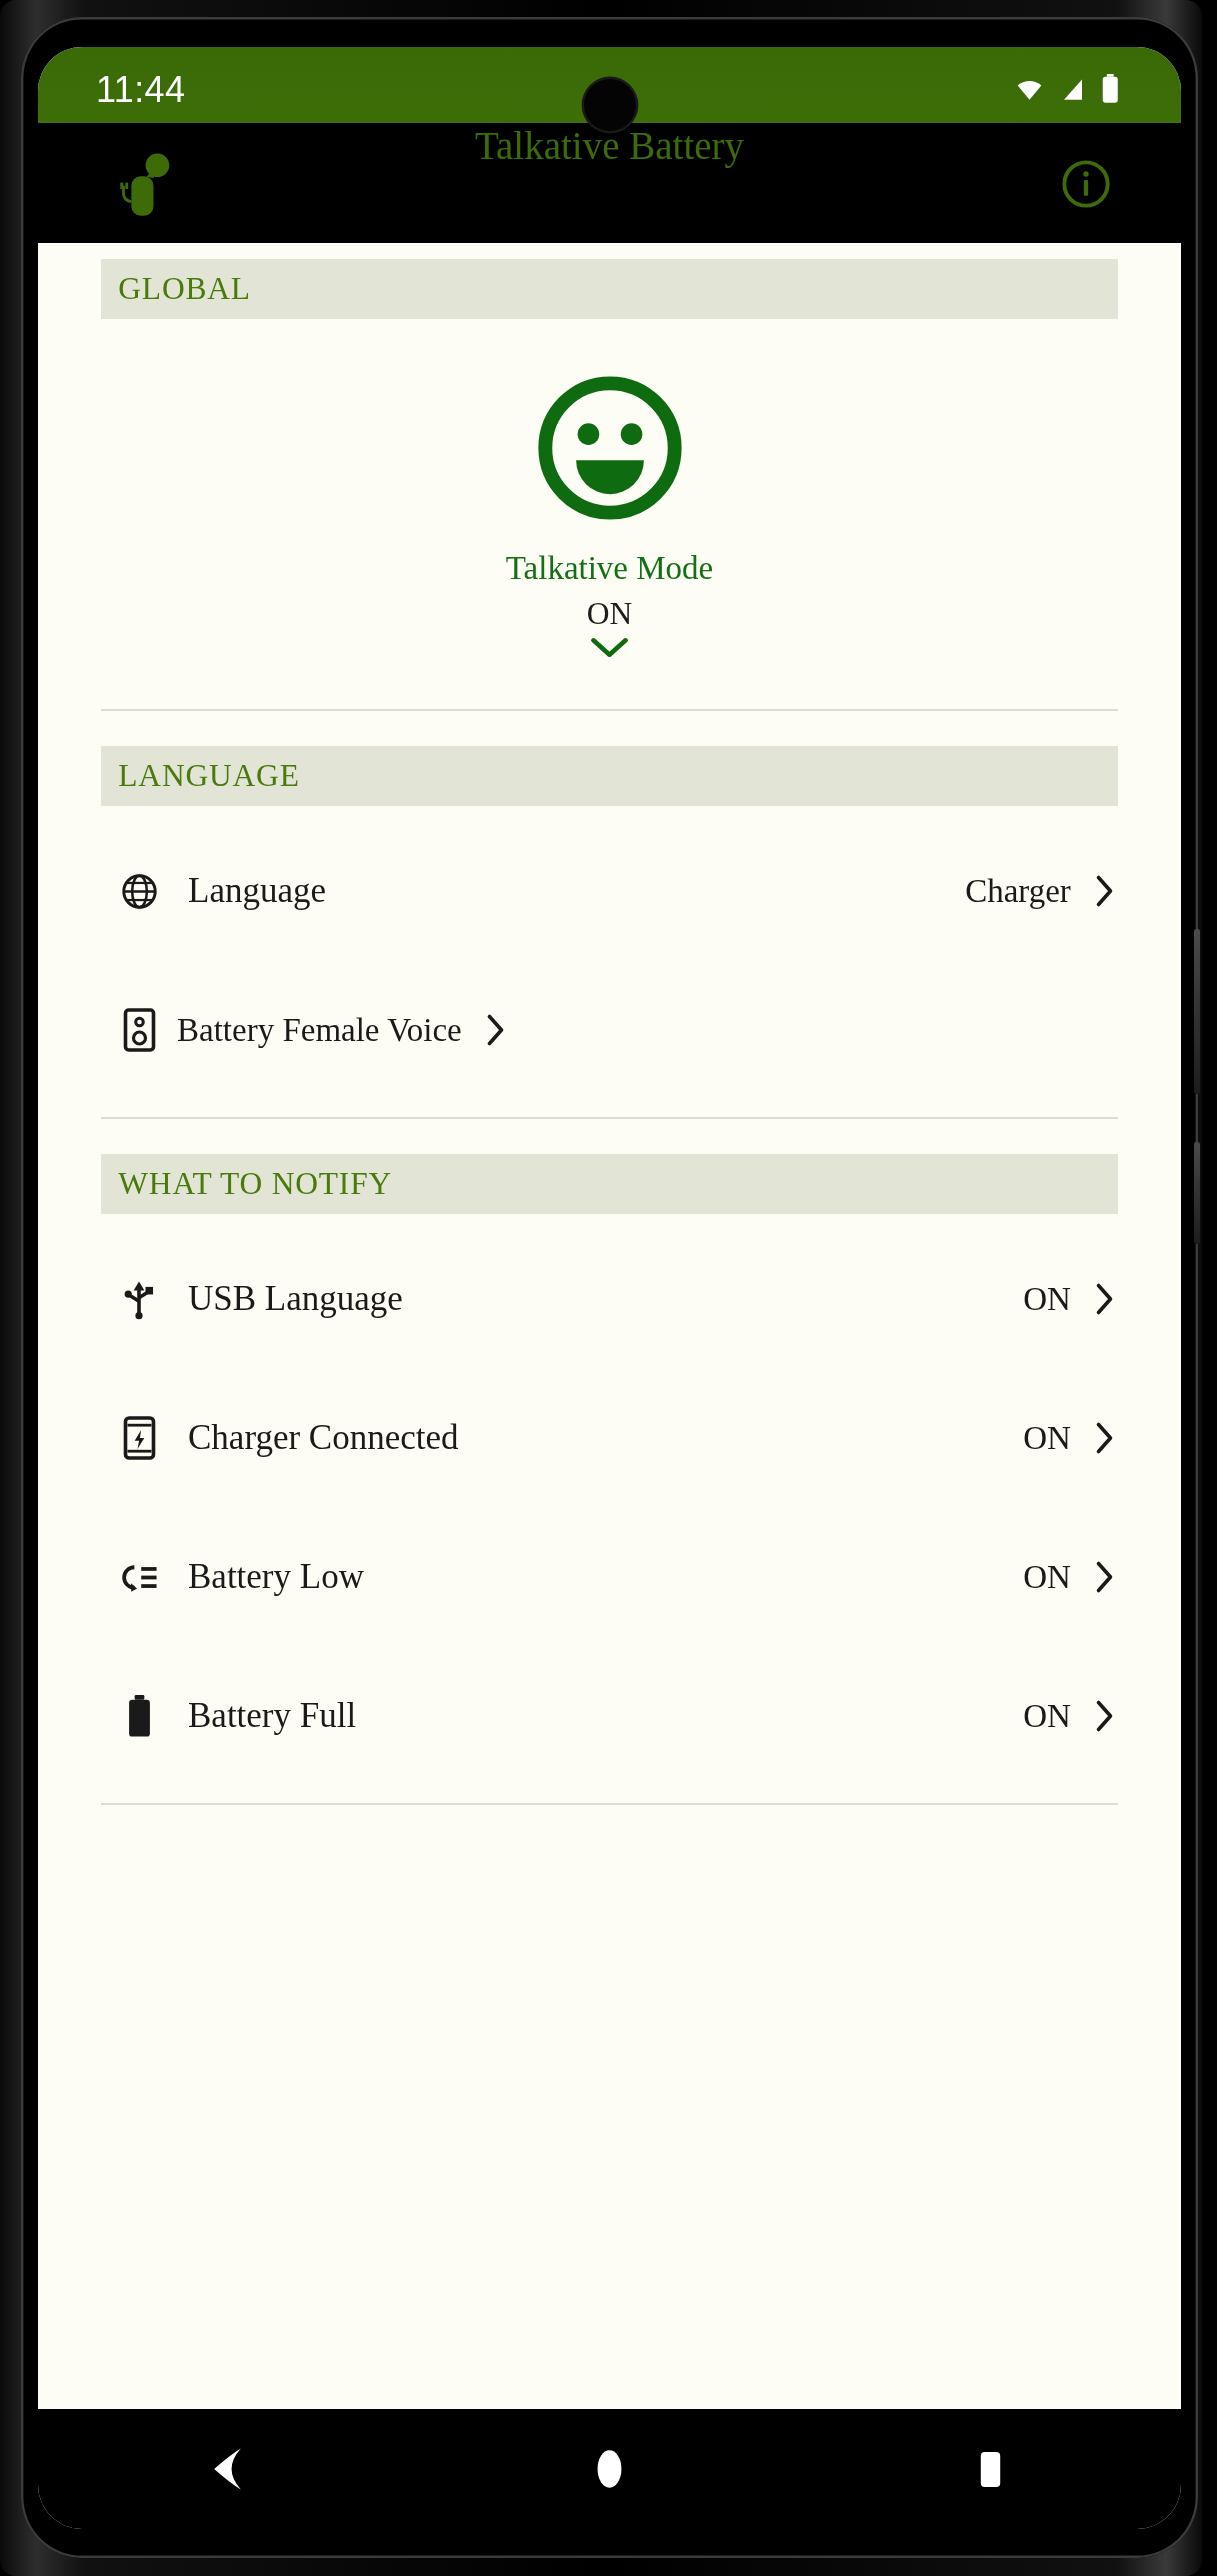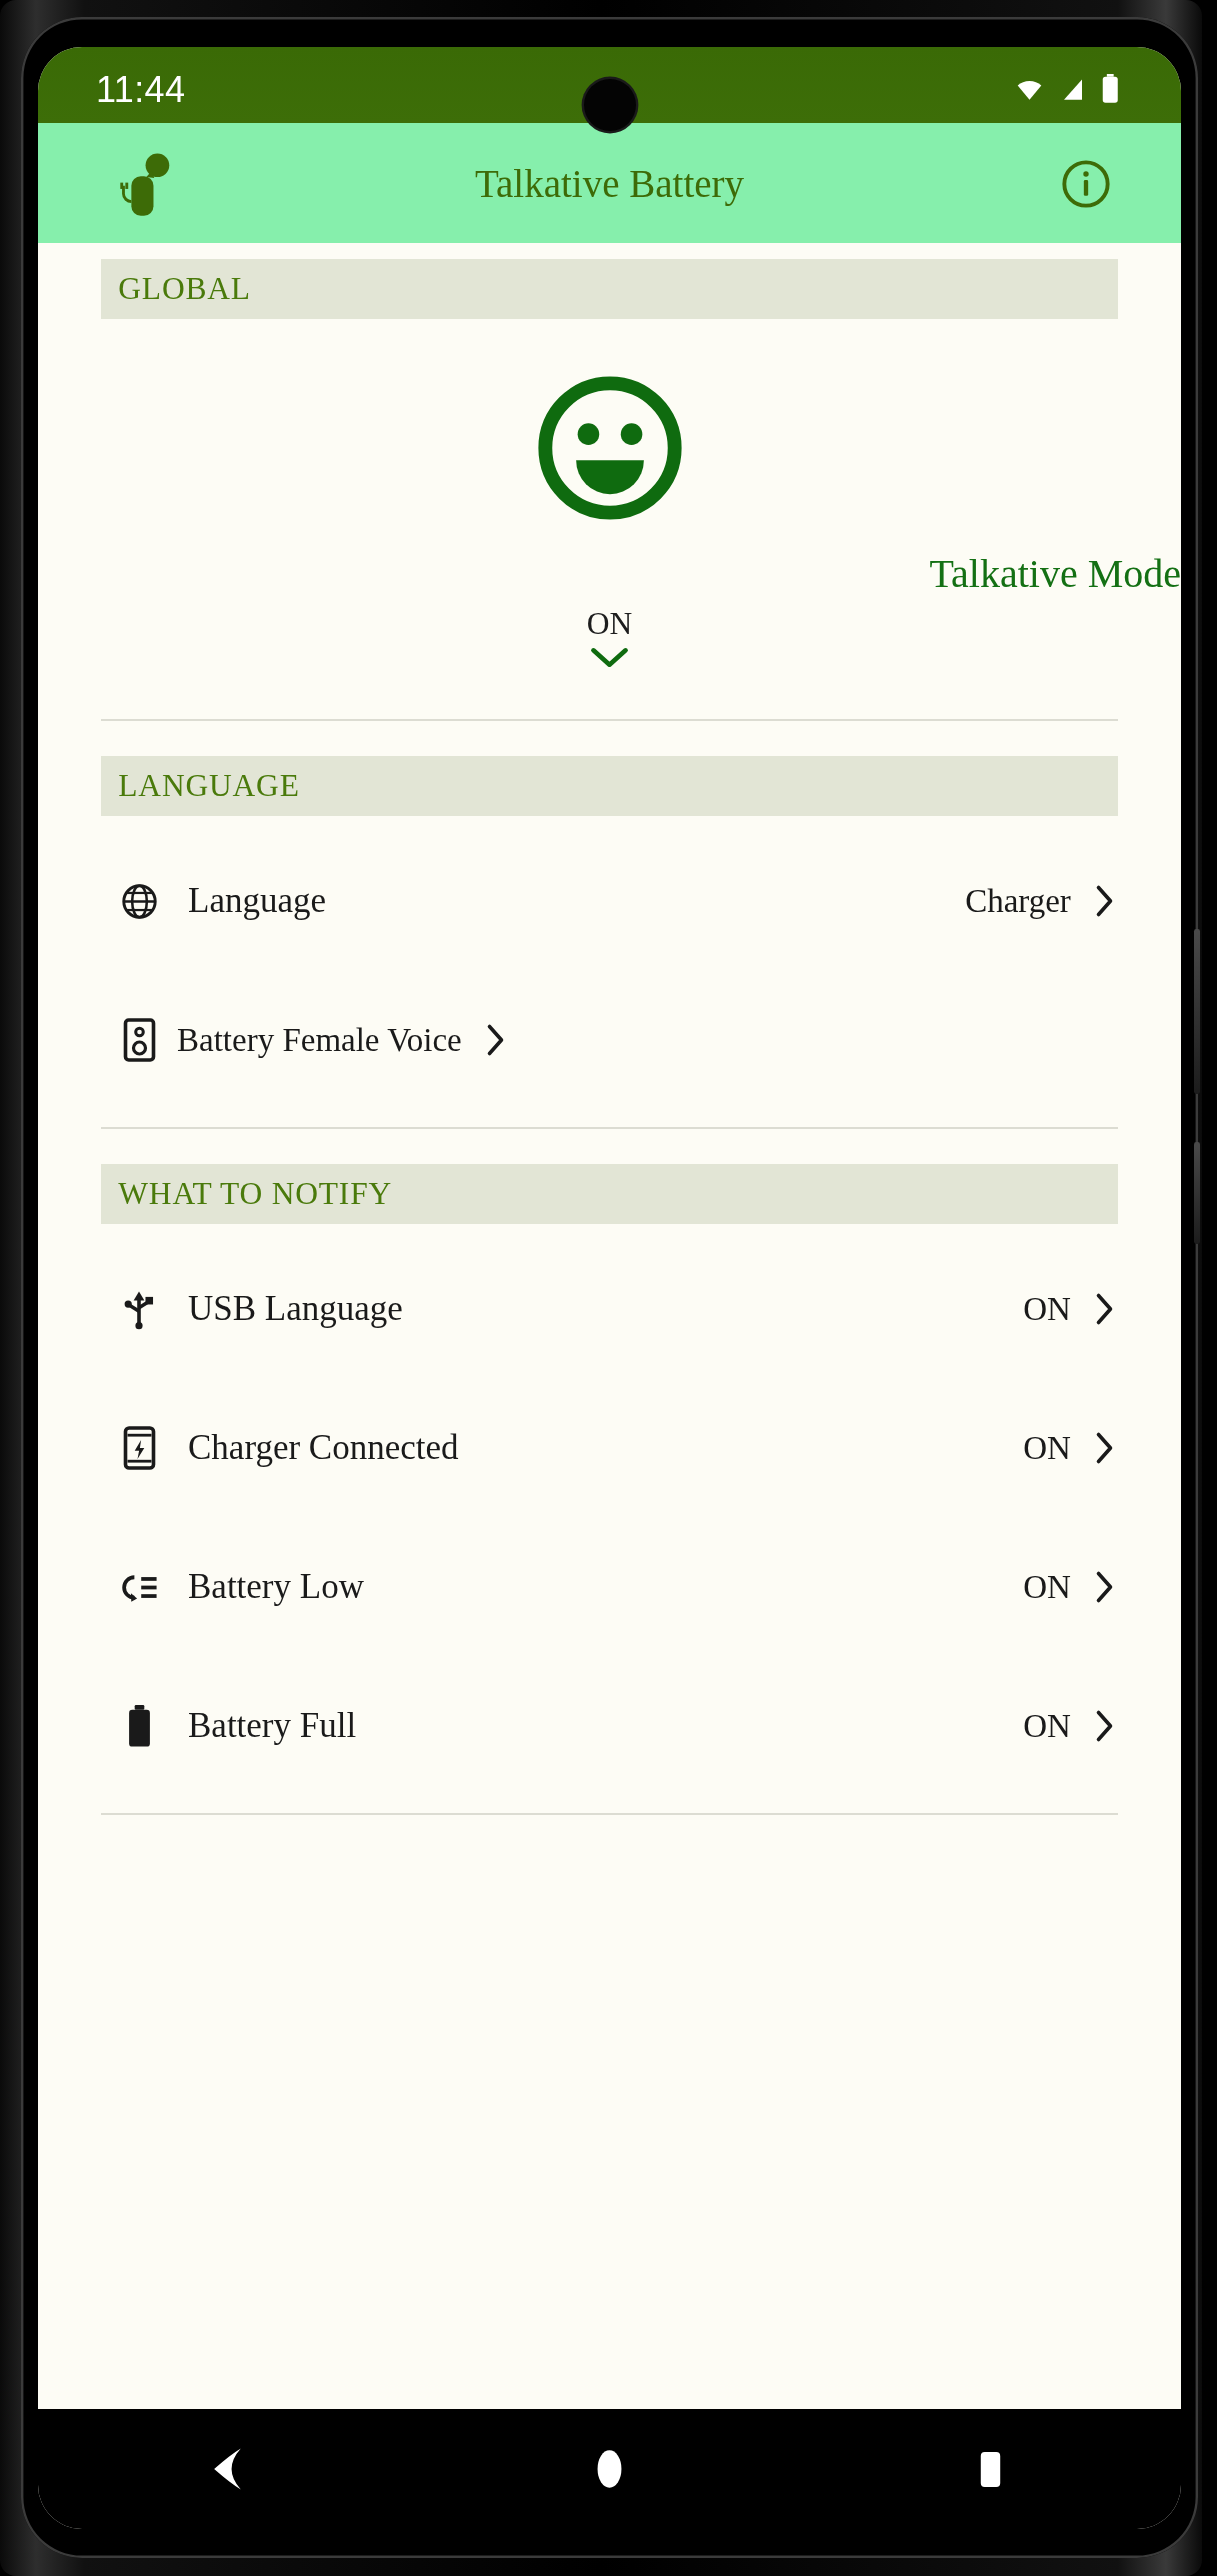--- a/index.html
+++ b/index.html
@@ -24,34 +24,34 @@
   #status-bar{position:relative;height:76px;background:#3b6b07;
     background:linear-gradient(180deg,#3a6a06,#3d6e08);}
   #status-time{position:absolute;left:58px;top:22px;color:#fff;font-size:36px;
     font-family:"Liberation Sans",sans-serif;letter-spacing:0.4px;}
   #status-icons{position:absolute;right:61px;top:27px;display:flex;align-items:center;gap:12.6px;}
   #camera-hole{position:absolute;left:50%;top:31.5px;transform:translateX(-50%);
     width:52px;height:52px;border-radius:50%;background:#040404;
     box-shadow:0 0 0 2.4px #1a1a1a;z-index:30;}
 
   
-  #app-bar{position:relative;height:120px;background:#86efac;display:flex;align-items:center;}
+  #app-bar{position:relative;height:120px;background:#000000;display:flex;}
   #app-icon{position:absolute;left:76px;top:28px;width:60px;height:68px;}
   #app-title{width:100%;text-align:center;color:#3d6b07;font-size:39px;}
   #info-btn{position:absolute;right:69px;top:35px;width:52px;height:52px;}
 
   
   .section-header{margin:16px 63px;background:#e2e5d5;height:60px;display:flex;align-items:center;
     padding-left:17.3px;box-sizing:border-box;}
   .section-header span{color:#4a7a0b;font-size:31.5px;letter-spacing:0.8px;}
 
   
   #talkative-card{padding:36px 0 28px;text-align:center;}
   #smiley{display:block;margin:0 auto;}
-  #talkative-label{margin-top:20.5px;color:#147014;font-size:40px;text-align:right;}
+  #talkative-label{margin-top:20.5px;color:#147014;font-size:33px;}
   #talkative-state{margin-top:9.4px;color:#1d1d1d;font-size:31.5px;}
   #talkative-chevron{margin-top:3.1px;}
   .divider{height:1.6px;background:#dcdcd2;margin:17.3px 63px 0;}
 
   
   .row{height:139px;margin:0 63px;display:flex;align-items:center;box-sizing:border-box;}
   .row-icon{width:76px;display:flex;justify-content:center;align-items:center;}
   .row-label{flex:1;font-size:35px;color:#1a1a1a;padding-left:11px;}
   .row-value{font-size:33px;color:#1a1a1a;padding-right:15.7px;}
   .row-chevron{width:31.5px;display:flex;justify-content:flex-end;align-items:center;}

